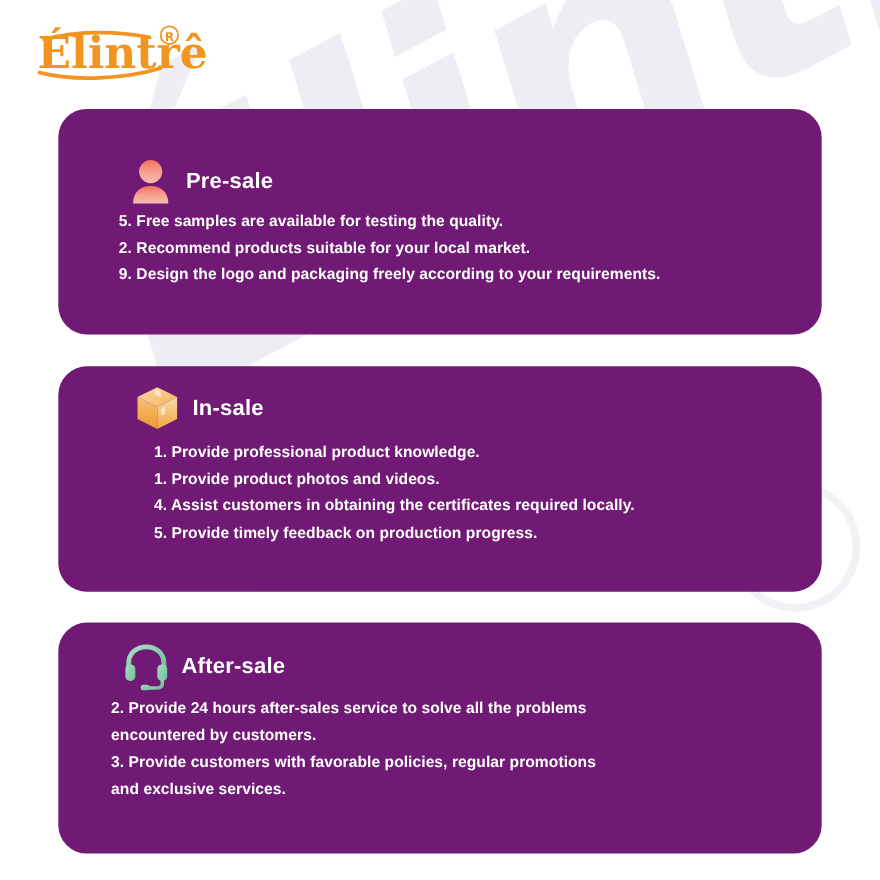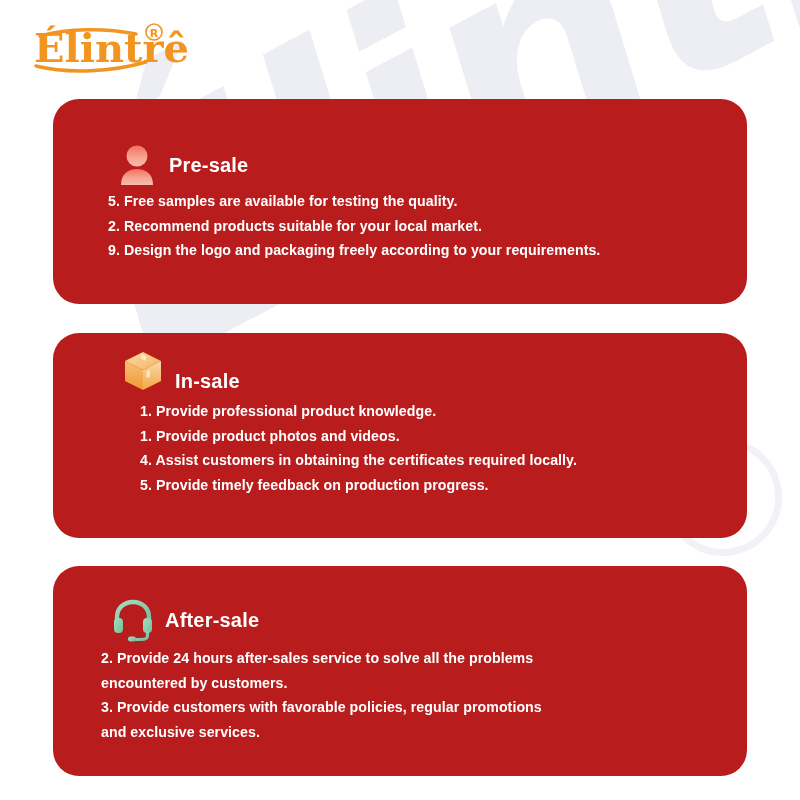--- a/index.html
+++ b/index.html
@@ -65,37 +65,37 @@
     width: 160px;
     height: 56px;
     z-index: 5;
   }
 
   
   .card {
     position: absolute;
     left: 53px;
     width: 694px;
-    background: #b91c1c;
+    background: #701a75;
     border-radius: 26px;
     z-index: 3;
     box-sizing: border-box;
   }
   #card-presale  { top: 99px;  height: 205px; }
   #card-insale   { top: 333px; height: 205px; }
   #card-aftersale{ top: 566px; height: 210px; }
 
   .card-head {
     display: flex;
     align-items: center;
     gap: 10px;
   }
   #card-presale  .card-head { padding: 44px 0 0 62px; }
-  #card-insale   .card-head { padding: 16px 0 0 68px; align-items: flex-end; }
-  #card-aftersale .card-head { padding: 32px 0 0 58px; }
+  #card-insale   .card-head { padding: 16px 0 0 68px; }
+  #card-aftersale .card-head { padding: 18px 0 0 58px; }
 
   .card-icon {
     width: 44px;
     height: 44px;
     flex: 0 0 44px;
     display: block;
   }
   .card-title {
     font-size: 20px;
     font-weight: 700;

